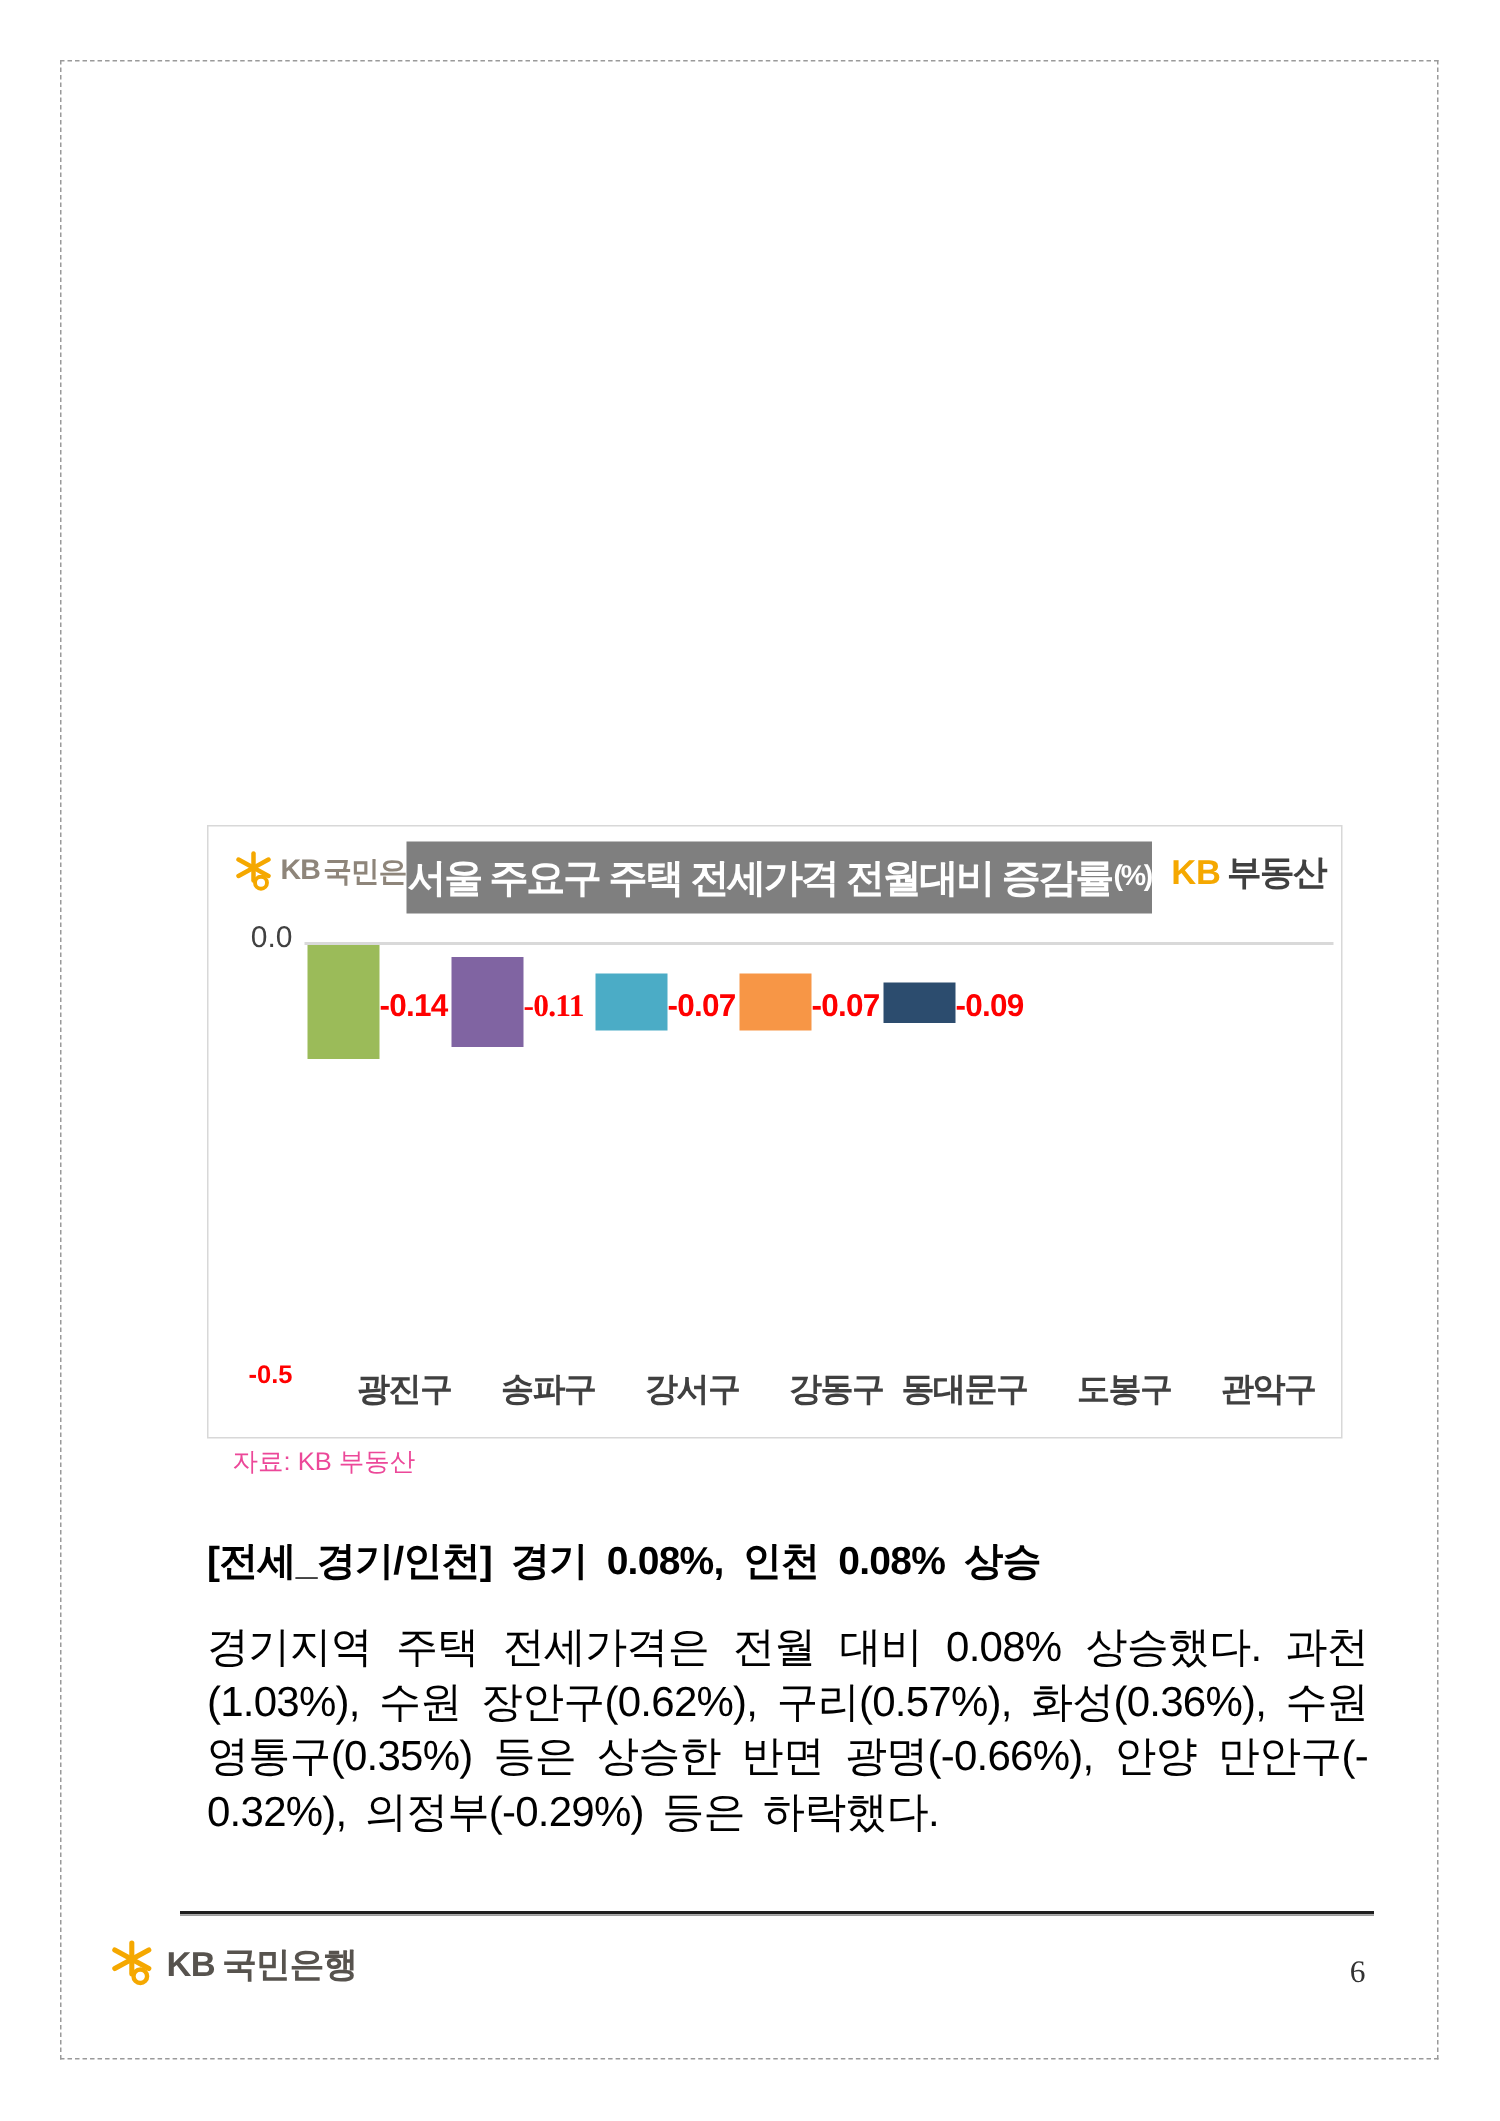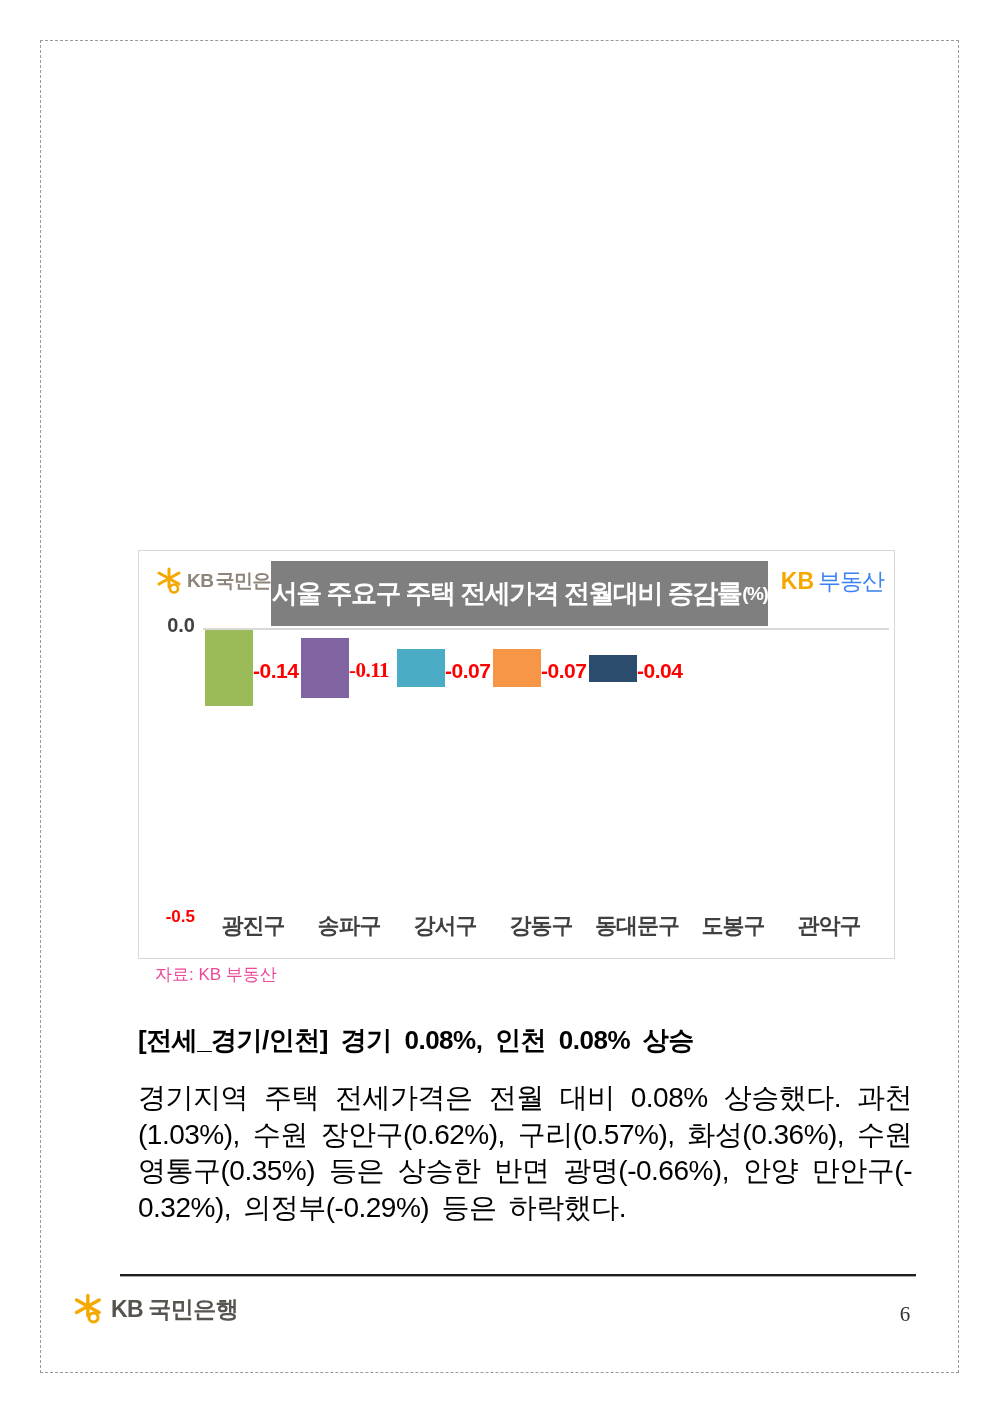--- a/index.html
+++ b/index.html
@@ -11,39 +11,39 @@
     border:1px dashed #9a9a9a; }
 
   
   .chart-box { position:absolute; left:138px; top:550px; width:757px; height:409px;
     background:#fff; border:1px solid #d8d8d8; }
 
   .brand-left { position:absolute; left:16px; top:15px; display:flex; align-items:center; gap:2px; }
   .brand-left .brand-text { font-size:19px; font-weight:600; color:#8e857a; letter-spacing:-0.5px; }
   .brand-right { position:absolute; right:10px; top:15px; display:flex; align-items:center; gap:4px; }
   .brand-right .kb { font-size:23px; font-weight:800; color:#f5a800; }
-  .brand-right .nm { font-size:23px; font-weight:400; color:#3b82f6; letter-spacing:-1px; }
+  .brand-right .nm { font-size:23px; font-weight:700; color:#404040; letter-spacing:-1px; }
 
-  .chart-title { position:absolute; left:132px; top:10px; width:497px; height:65px;
+  .chart-title { position:absolute; left:132px; top:10px; width:497px; height:48px;
     background:#7f7f7f; color:#ffffff; font-weight:800; font-size:26px; letter-spacing:-1.5px;
     display:flex; align-items:center; justify-content:center; white-space:nowrap; }
   .chart-title .suffix { font-size:19px; font-weight:800; margin-left:1px; }
 
   .baseline { position:absolute; left:64px; top:77px; width:686px; height:2px; background:#d9d9d9; }
 
   .plot-columns { position:absolute; left:66px; top:79px; width:672px; display:flex; }
   .col { width:96px; display:flex; flex-direction:row; align-items:center; }
   .bar { width:48px; }
   .val { margin-top:5px; color:#ff0000; font-weight:800; font-size:21px; letter-spacing:-0.5px; }
 
   .category-row { position:absolute; left:66px; top:360px; width:672px; display:flex; }
-  .cat { width:96px; text-align:center; font-weight:800; font-size:22px; color:#404040; letter-spacing:-1px; }
+  .cat { width:96px; text-align:right; font-weight:800; font-size:22px; color:#404040; letter-spacing:-1px; }
 
   .ylab-top { position:absolute; left:8px; top:63px; width:48px; text-align:right;
-    font-weight:700; font-size:20px; color:#404040; }
+    font-weight:400; font-size:20px; color:#404040; }
   .ylab-bottom { position:absolute; left:8px; top:356px; width:48px; text-align:right;
     font-weight:800; font-size:17px; color:#ff0000; }
 
   .chart-source { position:absolute; left:155px; top:963px; font-size:17px; color:#ec4899; }
 
   
   .section-heading { position:absolute; left:138px; top:1023px; font-size:26px; font-weight:800;
     color:#000; letter-spacing:-0.5px; word-spacing:6px; }
   .body-paragraph { position:absolute; left:138px; top:1080px; width:774px;
     font-size:28px; line-height:36.5px; color:#000; letter-spacing:-0.5px; word-spacing:5px;
@@ -108,21 +108,21 @@
         <div class="col">
           <div class="bar" style="height: 38px; background: rgb(75, 172, 198);"></div>
           <div class="val" style="color: rgb(255, 0, 0);">-0.07</div>
         </div>
         <div class="col">
           <div class="bar" style="height: 38px; background: rgb(247, 150, 70);"></div>
           <div class="val" style="color: rgb(255, 0, 0);">-0.07</div>
         </div>
         <div class="col">
           <div class="bar" style="height: 27px; background: rgb(44, 76, 110);"></div>
-          <div class="val" style="color: rgb(255, 0, 0);">-0.04</div>
+          <div class="val" style="color: rgb(255, 0, 0);">-0.09</div>
         </div>
       </div>
 
     <div class="category-row">
         <div class="cat">광진구</div>
         <div class="cat">송파구</div>
         <div class="cat">강서구</div>
         <div class="cat">강동구</div>
         <div class="cat">동대문구</div>
         <div class="cat">도봉구</div>

